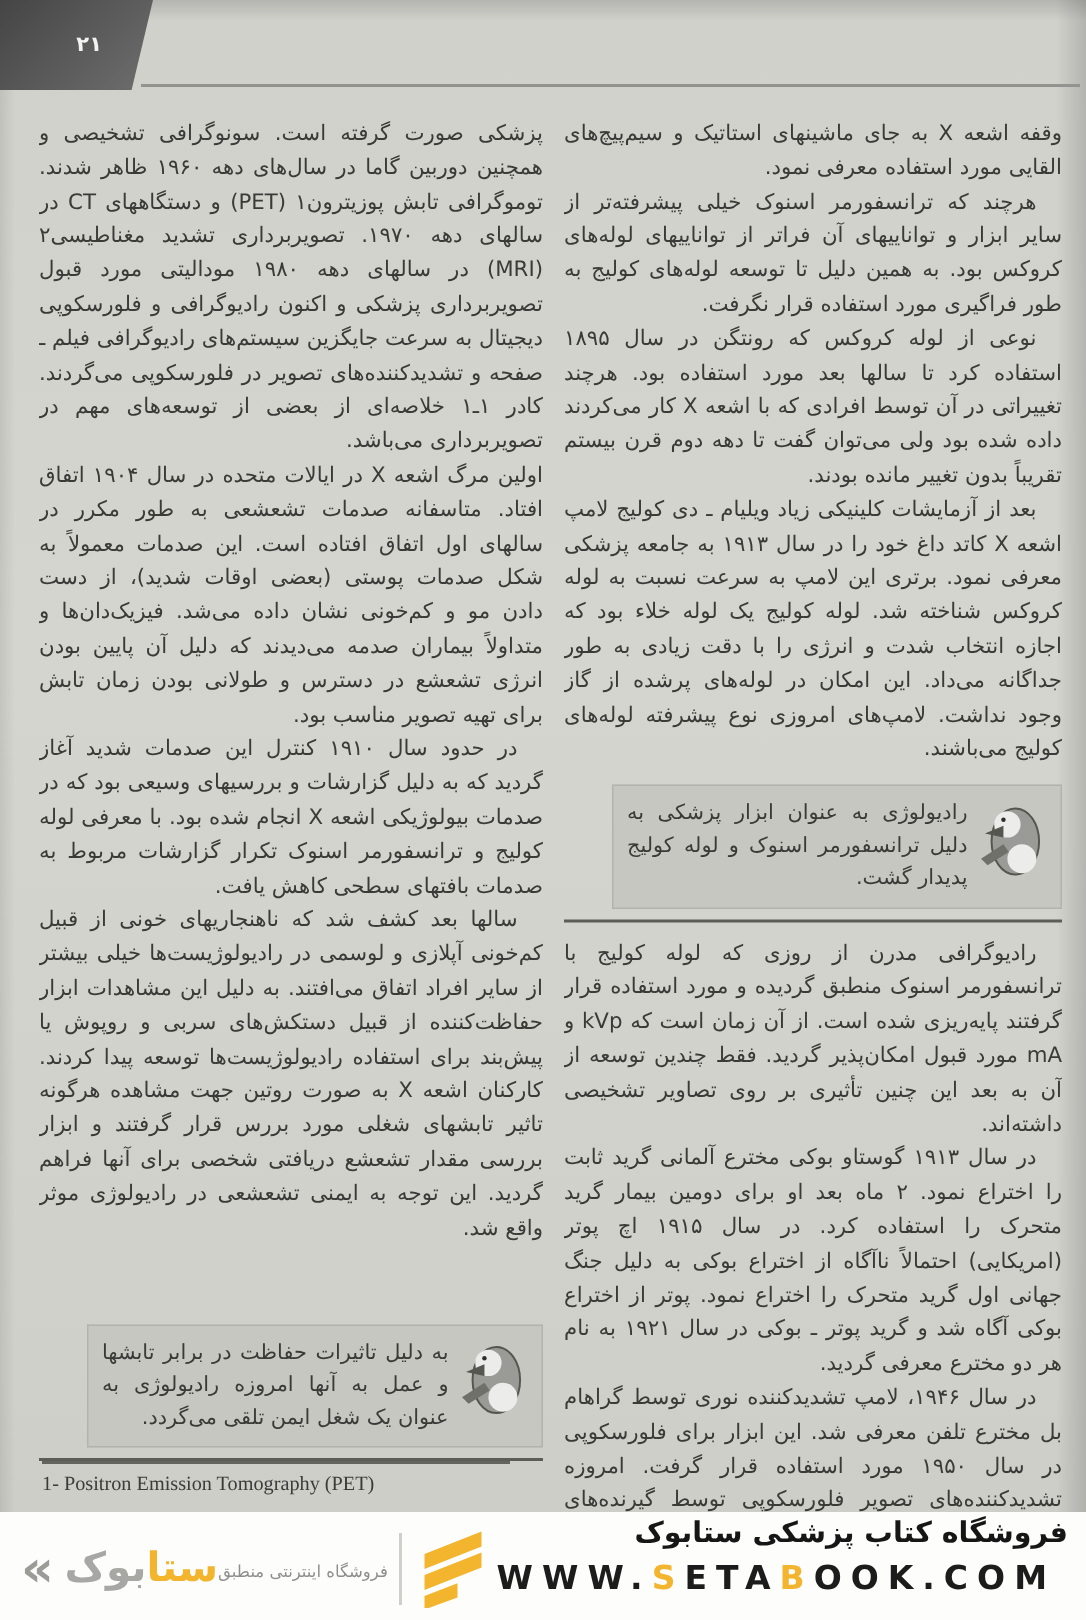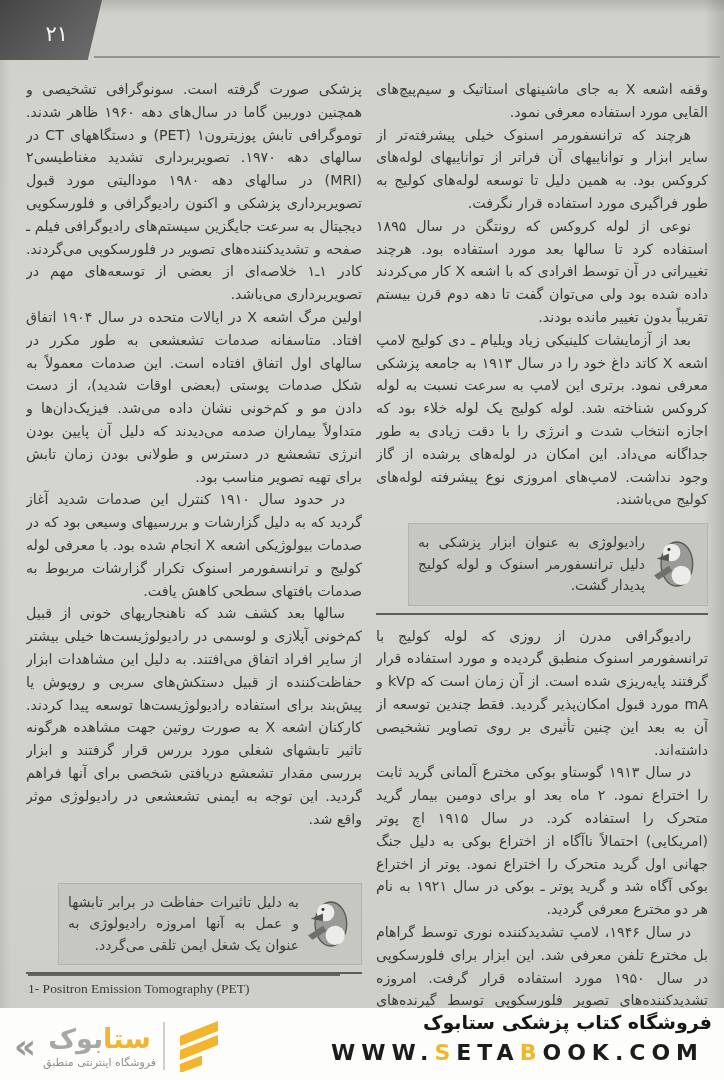--- a/index.html
+++ b/index.html
@@ -10,41 +10,41 @@
   }
   .edge-right{position:absolute;top:0;right:0;width:20px;height:100%;
     background:linear-gradient(90deg,rgba(0,0,0,0),rgba(0,0,0,0.14));pointer-events:none;}
   .edge-left{position:absolute;top:0;left:0;width:10px;height:100%;
     background:linear-gradient(270deg,rgba(0,0,0,0),rgba(0,0,0,0.08));pointer-events:none;}
 
   
   .corner{position:absolute;left:0;top:0;width:102px;height:60px;
     background:linear-gradient(135deg,#454545,#6e6e6e);
     clip-path:polygon(0 0,100% 0,86% 100%,0 100%);}
-  .page-number{position:absolute;right:34px;top:22px;color:#f2f2f0;font-size:21px;font-weight:normal;}
+  .page-number{position:absolute;right:34px;top:22px;color:#f2f2f0;font-size:14px;font-weight:bold;}
 
   .chapter-title{position:absolute;top:27px;left:102px;direction:rtl;font-size:14.5px;color:#3b3b38;}
   .header-rule{position:absolute;top:56px;left:94px;right:4px;height:2px;background:#93948f;}
 
   .col{
     position:absolute;top:78px;direction:rtl;text-align:justify;
     font-size:14.2px;line-height:22.8px;color:#3a3a37;
     display:flex;flex-direction:column;overflow:hidden;
   }
   .col-right{right:16px;width:332px;height:942px;}
   .col-left{left:26px;width:336px;height:906px;}
   .col p{margin:0;}
   .col p.indent{text-indent:17px;}
 
   .section-heading{font-weight:bold;font-size:16.5px;color:#2e2e2b;margin:16px 0 7px;text-align:right;}
 
   .note-wrap{margin:12px 0 10px;}
   .note-box{
     background:#c6c7c1;border:1px solid #b2b3ad;
-    display:flex;align-items:flex-end;gap:9px;
+    display:flex;align-items:center;gap:9px;
     padding:8px 9px;font-size:13.9px;line-height:21.5px;color:#3a3a37;margin-left:32px;
   }
   .note-icon{flex:0 0 44px;}
   .note-text{flex:1;}
   .note-rule{height:2px;background:#5c5d57;margin-top:7px;}
 
   .spacer{flex:1;}
 
   .remnant{
     height:11px;width:94%;margin:3px auto 0;opacity:.5;filter:blur(1.2px);
@@ -57,21 +57,21 @@
     border-top:2px solid #63645e;padding-top:5px;
   }
 
   .footer{position:absolute;left:0;bottom:0;width:724px;height:72px;background:#fdfdfc;}
   .store-name{position:absolute;right:12px;top:3px;direction:rtl;font-size:19px;font-weight:bold;color:#161616;}
   .site-url{position:absolute;right:20px;top:32px;font-size:22px;font-weight:bold;letter-spacing:6px;color:#1c1c1c;white-space:nowrap;}
   .u-yellow{color:#F2B52D;}
 
   .logo{position:absolute;left:14px;top:8px;display:flex;align-items:center;gap:7px;}
   .logo-guillemet{color:#9b9c98;font-size:34px;font-weight:bold;line-height:46px;}
-  .logo-text{display:flex;flex-direction:column;align-items:center;}
+  .logo-text{display:flex;flex-direction:row;align-items:center;}
   .logo-word{direction:rtl;font-size:27px;font-weight:bold;line-height:30px;white-space:nowrap;}
   .wm-primary{color:#F2B52D;}
   .wm-secondary{color:#a7a8a3;}
   .logo-tagline{direction:rtl;font-size:11px;color:#8e8f8b;margin-top:2px;white-space:nowrap;}
   .logo-divider{width:2px;height:48px;background:#cfcfcb;}
 </style>
 </head>
 <body>
 
 <div class="page">

